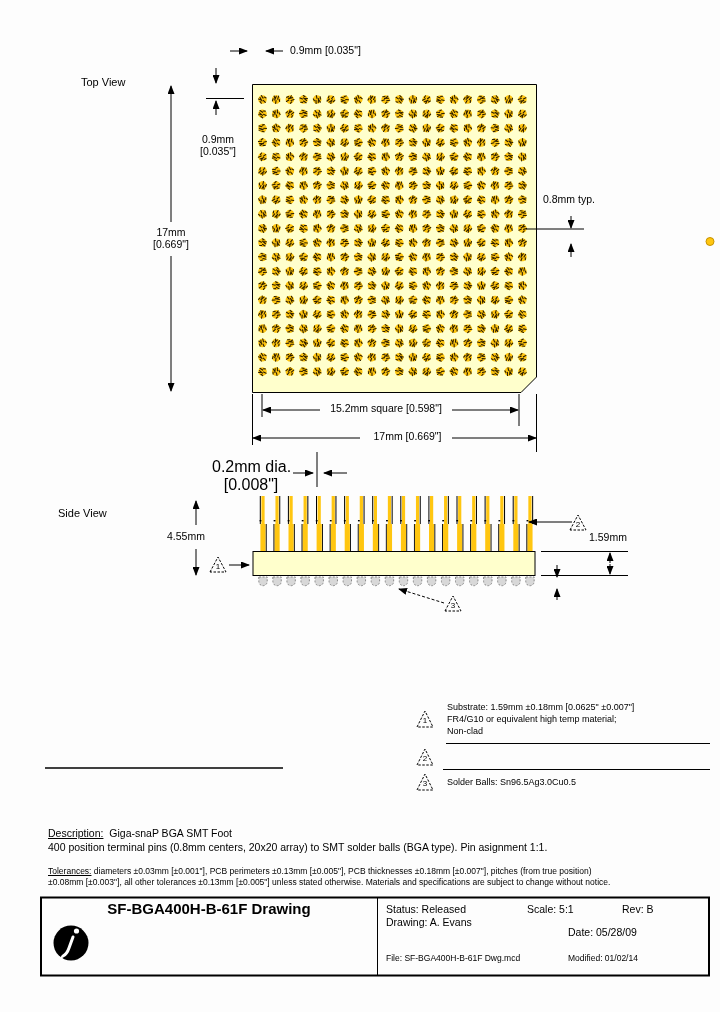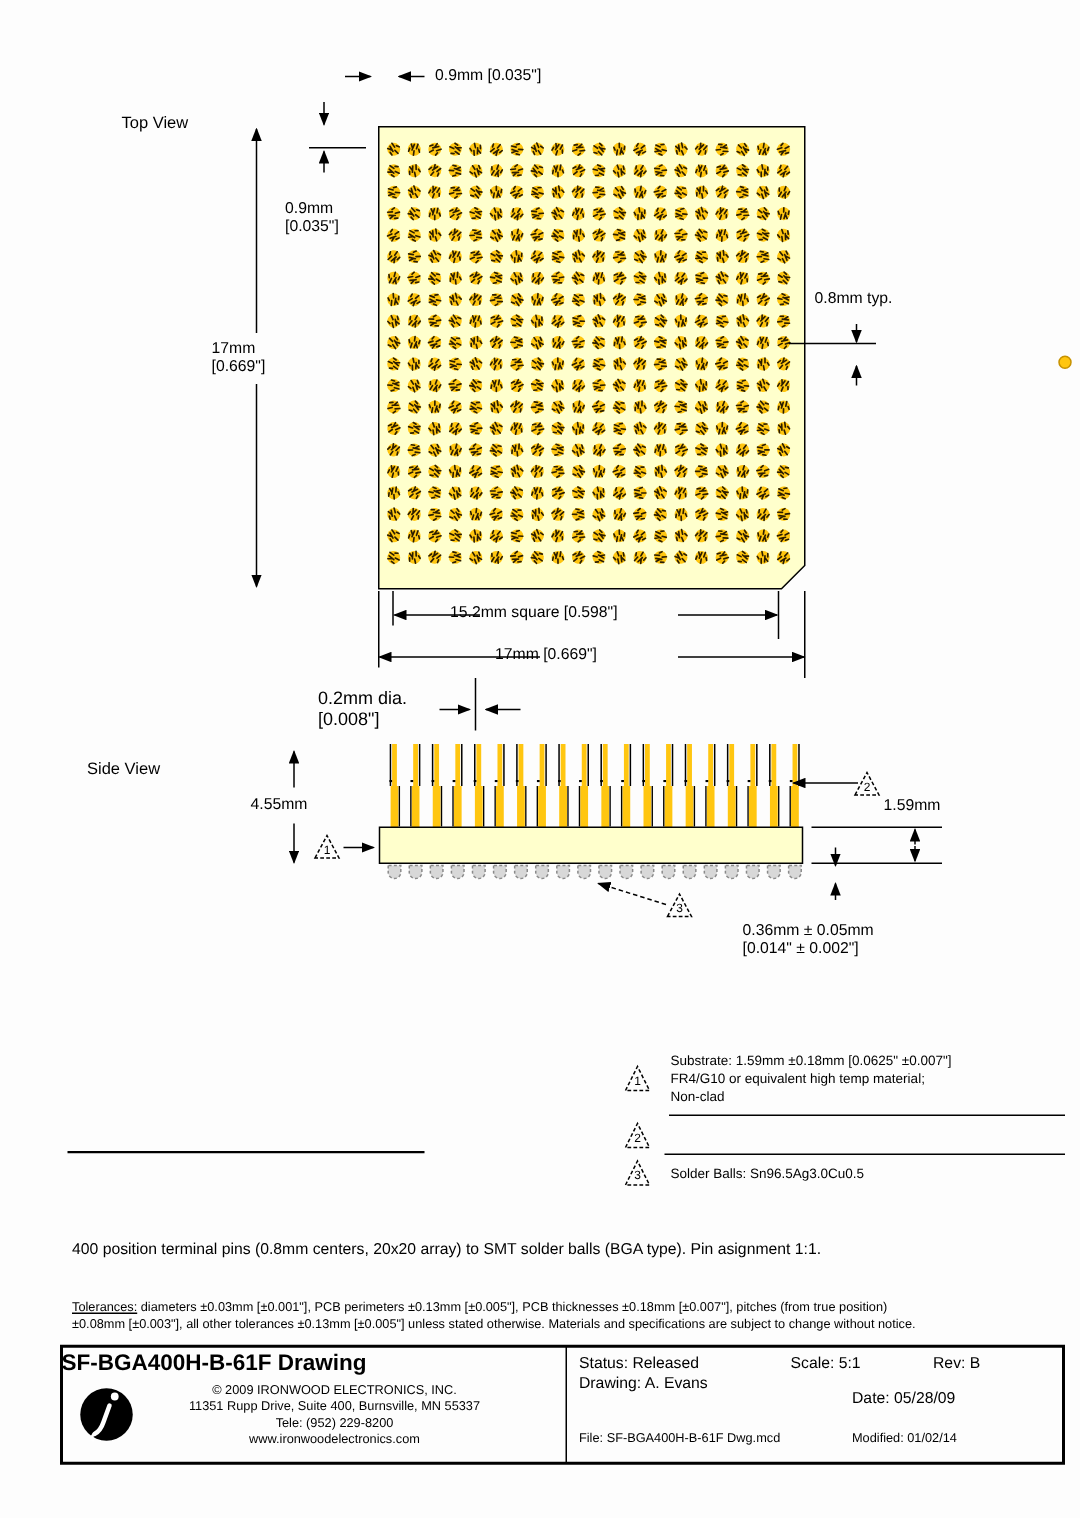--- a/index.html
+++ b/index.html
@@ -2,24 +2,24 @@
 <html><head>
 <meta charset="utf-8">
 <style>
   html,body{margin:0;padding:0;background:#fdfdfd;}
   #page{position:relative;width:720px;height:1012px;background:#fdfdfd;overflow:hidden;
         font-family:"Liberation Sans",sans-serif;color:#000;}
   #canvas{position:absolute;left:0;top:0;}
   .lbl{position:absolute;white-space:nowrap;color:#000;}
   .fs11{font-size:11px;}
   .fs105{font-size:10.5px;}
-  .fs10{font-size:12px;}
+  .fs10{font-size:16px;}
   .fs9{font-size:9px;line-height:12px;}
   .fs85{font-size:8.5px;}
-  .ctr{}
+  .ctr{text-align:center;}
   .ctr span{display:block;}
   .u{text-decoration:underline;}
   .note-block div{white-space:nowrap;}
   .tb-title{font-weight:bold;font-size:15px;}
   .company{line-height:11px;text-align:center;}
   .company span{display:block;}
   .tol{font-size:8.5px;line-height:11px;}
   .desc{font-size:10.5px;line-height:14px;}
   .callout-num{font-size:8px;width:12px;text-align:center;}
 </style>
@@ -699,58 +699,49 @@
 
   <div class="lbl fs10 ctr" style="left:212px;top:458px;width:78px;">
     <span>0.2mm dia.</span>
     <span>[0.008"]</span>
   </div>
 
   <div class="lbl fs105" style="left:167px;top:530px;">4.55mm</div>
 
   <div class="lbl fs105" style="left:589px;top:531px;">1.59mm</div>
 
-  <div class="lbl fs105 ctr" style="left:495px;top:614px;width:126px;">
-    <span>0.36mm ± 0.05mm</span>
-    <span>[0.014" ± 0.002"]</span>
-  </div>
 
   <div class="lbl callout-num" style="left:212px;top:562px;">1</div>
   <div class="lbl callout-num" style="left:572px;top:520px;">2</div>
   <div class="lbl callout-num" style="left:447px;top:601px;">3</div>
   <div class="lbl callout-num" style="left:419px;top:716px;">1</div>
   <div class="lbl callout-num" style="left:419px;top:754px;">2</div>
   <div class="lbl callout-num" style="left:419px;top:779px;">3</div>
 
   <div class="lbl fs9 note-block" style="left:447px;top:701px;">
     <div>Substrate: 1.59mm ±0.18mm [0.0625" ±0.007"]</div>
     <div>FR4/G10 or equivalent high temp material;</div>
     <div>Non-clad</div>
   </div>
   <div class="lbl fs9 note-block" style="left:447px;top:776px;">
     <div>Solder Balls: Sn96.5Ag3.0Cu0.5</div>
   </div>
 
   <div class="lbl desc" style="left:48px;top:826px;">
+    <div><span class="u">Description:</span><span style="white-space:pre;">  Giga-snaP BGA SMT Foot</span></div>
     <div>400 position terminal pins (0.8mm centers, 20x20 array) to SMT solder balls (BGA type). Pin asignment 1:1.</div>
   </div>
 
   <div class="lbl tol" style="left:48px;top:866px;">
     <div><span class="u">Tolerances:</span><span> diameters ±0.03mm [±0.001"], PCB perimeters ±0.13mm [±0.005"], PCB thicknesses ±0.18mm [±0.007"], pitches (from true position)</span></div>
     <div>±0.08mm [±0.003"], all other tolerances ±0.13mm [±0.005"] unless stated otherwise.  Materials and specifications are subject to change without notice.</div>
   </div>
 
   <div class="lbl tb-title ctr" style="left:41px;top:900px;width:336px;">SF-BGA400H-B-61F Drawing</div>
 
-  <div class="lbl fs85 company" style="left:92px;top:921px;width:262px;">
-    <span>© 2009 IRONWOOD ELECTRONICS, INC.</span>
-    <span>11351 Rupp Drive, Suite 400, Burnsville, MN 55337</span>
-    <span>Tele: (952) 229-8200</span>
-    <span>www.ironwoodelectronics.com</span>
-  </div>
 
   <div class="lbl fs105" style="left:386px;top:903px;">Status: Released</div>
   <div class="lbl fs105" style="left:527px;top:903px;">Scale: 5:1</div>
   <div class="lbl fs105" style="left:622px;top:903px;">Rev: B</div>
   <div class="lbl fs105" style="left:386px;top:892px;margin-top:24px;">Drawing: A. Evans</div>
   <div class="lbl fs105" style="left:568px;top:926px;">Date: 05/28/09</div>
   <div class="lbl fs85" style="left:386px;top:953px;">File: SF-BGA400H-B-61F Dwg.mcd</div>
   <div class="lbl fs85" style="left:568px;top:953px;">Modified: 01/02/14</div>
 
 </div>

